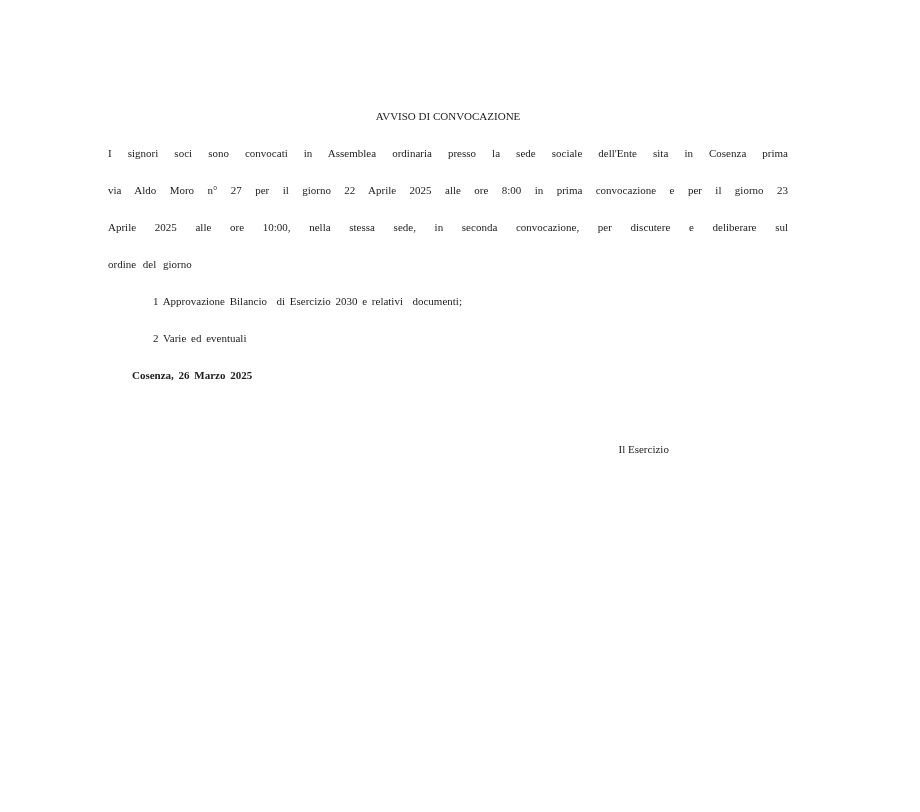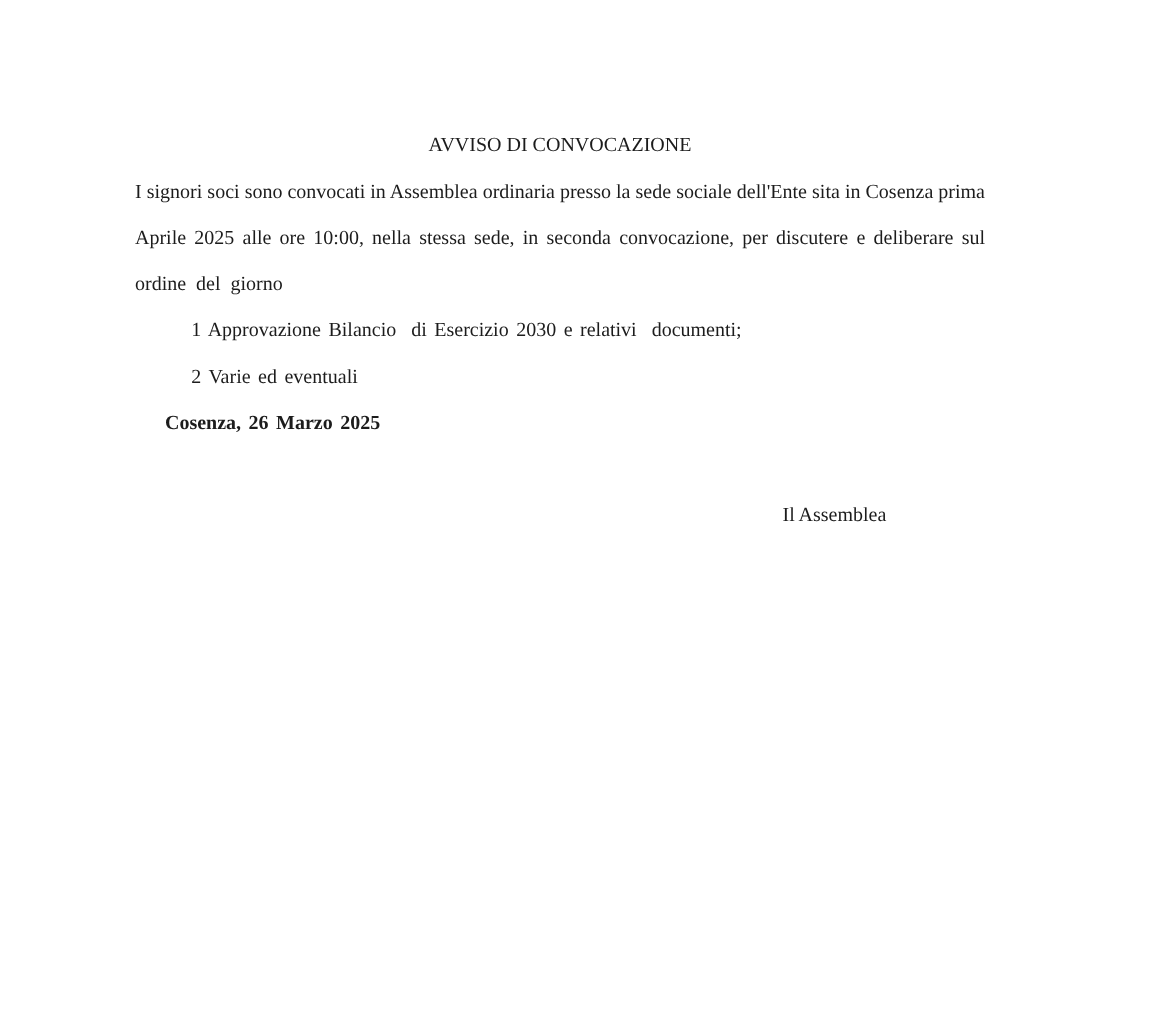--- a/index.html
+++ b/index.html
@@ -18,21 +18,21 @@
     height: 812px;
     background: #ffffff;
   }
   .doc {
     position: absolute;
     top: 0;
     left: 108px;
     width: 680px;
     padding-top: 98px;
     font-family: "Liberation Serif", "DejaVu Serif", serif;
-    font-size: 16px;
+    font-size: 11px;
     color: #1c1c1c;
   }
   .line {
     line-height: 37px;
     white-space: pre-wrap;
   }
   .title-line {
     text-align: center;
     white-space: normal;
   }
@@ -70,31 +70,32 @@
 </head>
 <body>
 
 <div class="page">
   <div class="doc">
 
     <div class="line title-line">AVVISO DI CONVOCAZIONE</div>
 
     <div class="line just">I signori soci sono convocati in Assemblea ordinaria presso la sede sociale dell'Ente sita in Cosenza prima</div>
 
+    <div class="line just">via Aldo Moro n° 27 per il giorno 22 Aprile 2025 alle ore 8:00 in prima convocazione e per il giorno 23</div>
 
     <div class="line just">Aprile 2025 alle ore 10:00, nella stessa sede, in seconda convocazione, per discutere e deliberare sul</div>
 
 
     <div class="line agenda-heading">ordine del giorno</div>
 
     <div class="line agenda-item">1 Approvazione Bilancio  di Esercizio 2030 e relativi  documenti;</div>
 
     <div class="line agenda-item">2 Varie ed eventuali</div>
 
     <div class="line dateline">Cosenza, 26 Marzo 2025</div>
 
     <div class="line sig-role">
-      <span>Il Assemblea</span>
+      <span>Il Esercizio</span>
     </div>
 
 
   </div>
 </div>
 
 </body></html>

